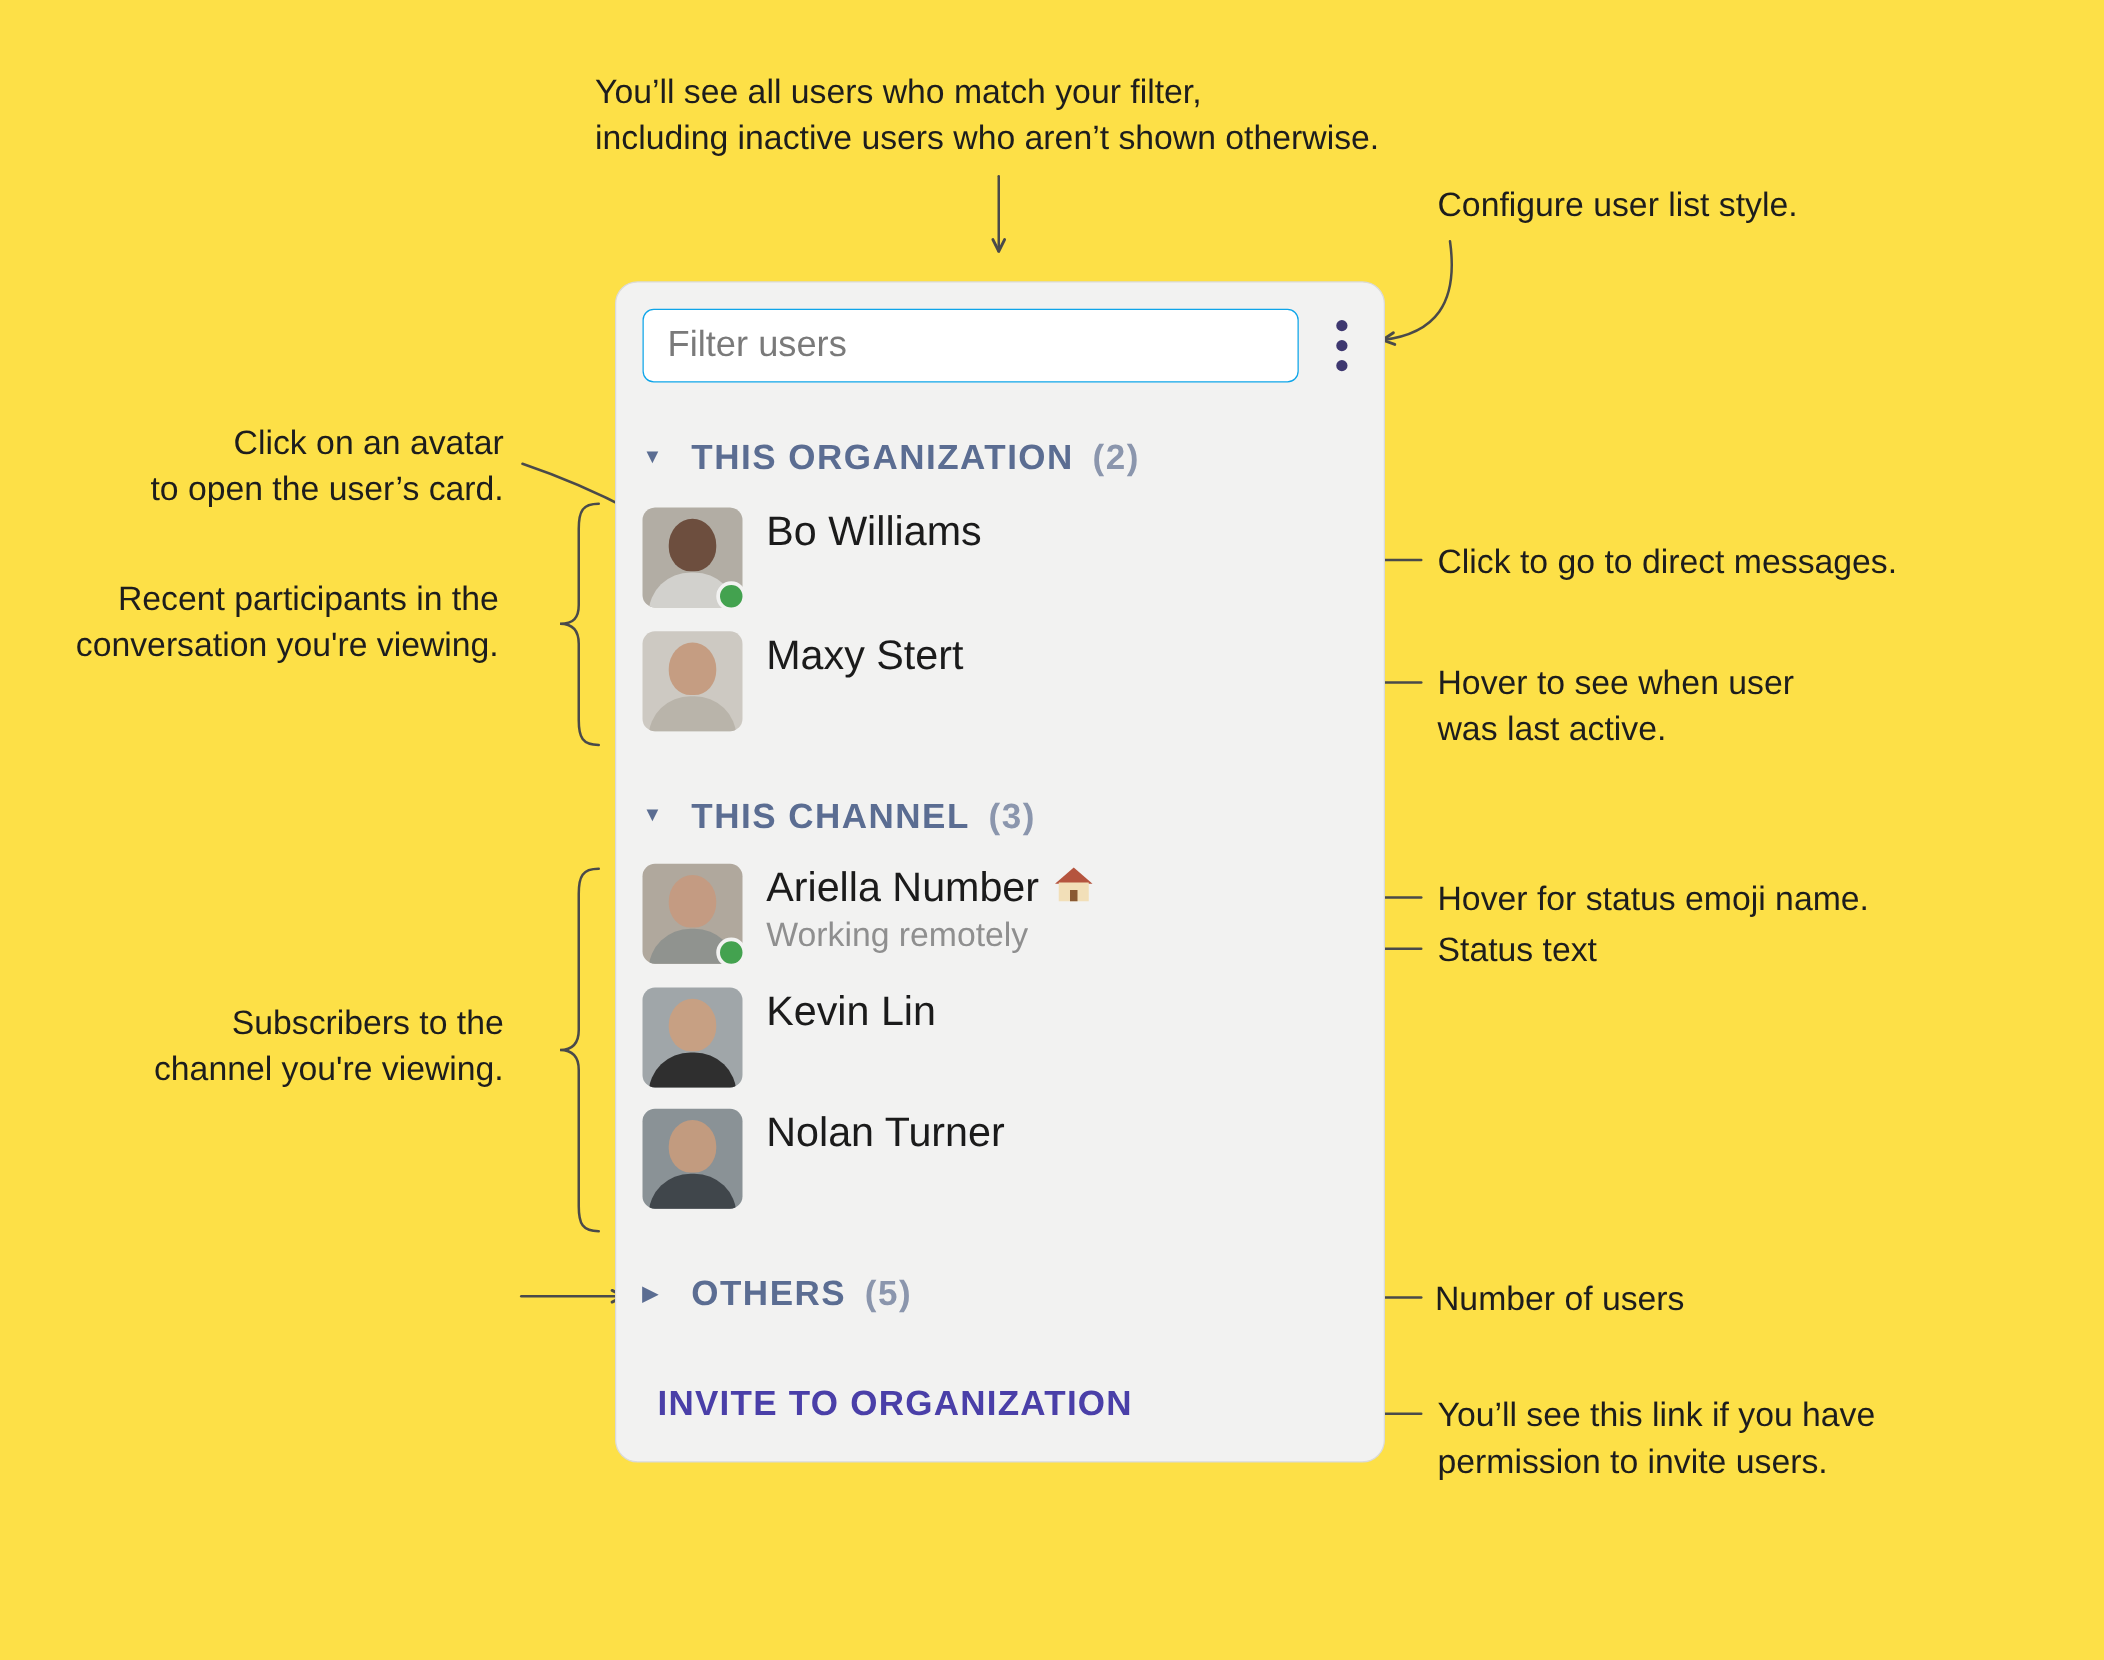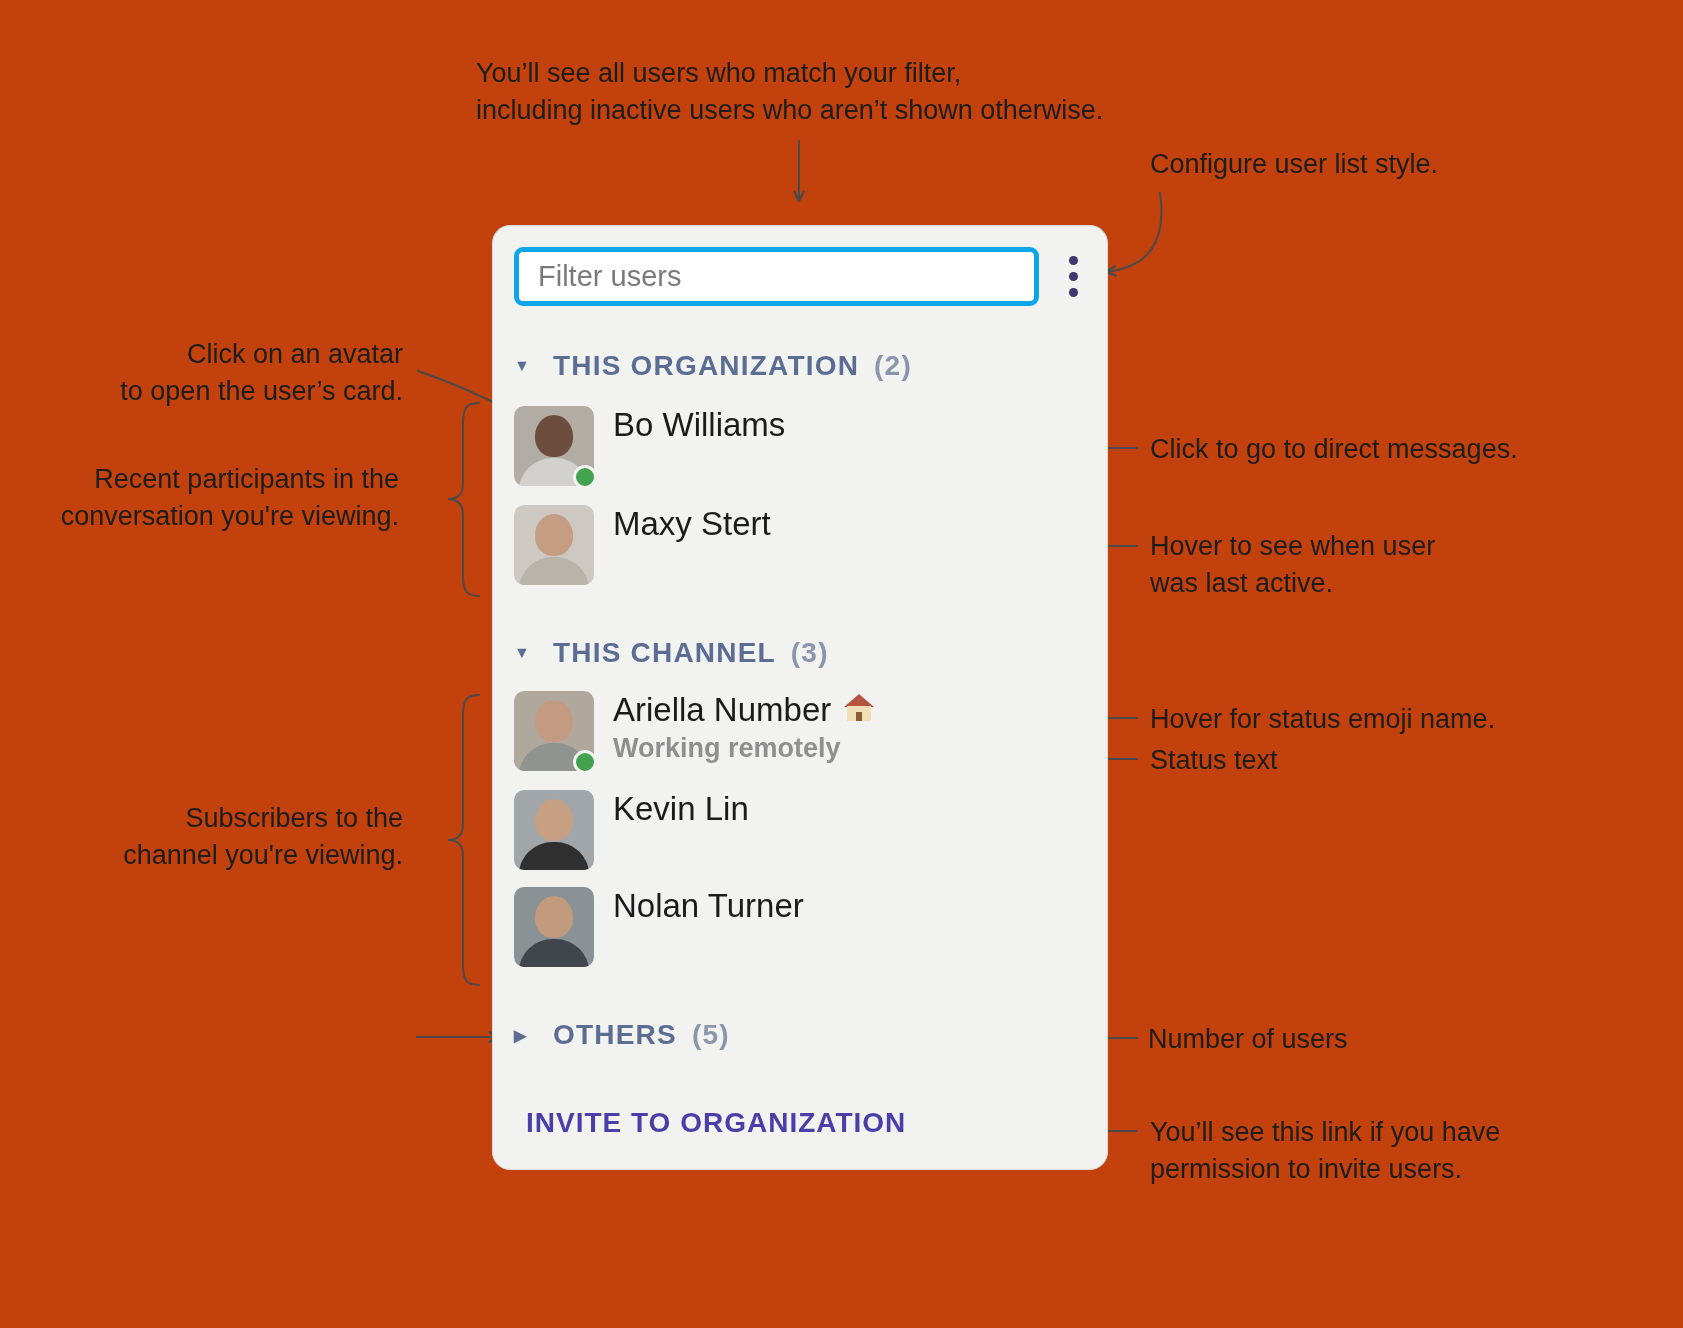--- a/index.html
+++ b/index.html
@@ -1,17 +1,17 @@
 <!DOCTYPE html>
 <html><head>
 <meta charset="utf-8">
 <style>
   * { margin:0; padding:0; box-sizing:border-box; }
   body { background:#ffffff; font-family:"Liberation Sans", sans-serif; }
-  .canvas { position:relative; width:1683px; height:1328px; background:#c2410c; overflow:hidden; color:#1f1f1f; }
+  .canvas { position:relative; width:1683px; height:1328px; background:#fde047; overflow:hidden; color:#1f1f1f; }
 
   
   .annotation { position:absolute; font-size:27px; line-height:37px; color:#1d1d1d; white-space:pre-line; }
   .note-right { text-align:right; }
   .n-filter      { left:476px;  top:55px; }
   .n-configure   { left:1150px; top:146px; }
   .n-avatar      { right:1280px; top:336px; }
   .n-participants{ right:1284px; top:461px; }
   .n-dm          { left:1150px; top:431px; }
   .n-lastactive  { left:1150px; top:528px; }
@@ -24,39 +24,39 @@
 
   
   .overlay { position:absolute; left:0; top:0; pointer-events:none; }
   .conn { fill:none; stroke:#4a4a4a; stroke-width:2; stroke-linecap:round; }
 
   
   .panel { position:absolute; left:492px; top:225px; width:616px; height:945px;
            background:#f2f2f1; border:1px solid #dadada; border-radius:18px; padding:21px; }
 
   .filter-row { display:flex; align-items:center; gap:22px; }
-  .filter-input { flex:1; height:59px; background:#ffffff; border:5px solid #0ea5e9; border-radius:9px;
+  .filter-input { flex:1; height:59px; background:#ffffff; border:1px solid #0ea5e9; border-radius:9px;
                   font-family:"Liberation Sans", sans-serif; font-size:29px; color:#333; padding:0 19px; outline:none; }
   .filter-input::placeholder { color:#7a7a7a; }
   .kebab { display:flex; flex-direction:column; gap:7px; padding:6px 8px; cursor:pointer; }
   .kebab .kdot { width:9px; height:9px; border-radius:50%; background:#3e3870; }
 
   .section-header { display:flex; align-items:center; gap:15px; margin-top:44px;
                     font-weight:bold; font-size:28px; letter-spacing:1.2px; color:#5b6d92; cursor:pointer; }
   .section-header.gap-lg { margin-top:52px; }
   .tri { font-size:16px; width:24px; color:#5b6d92; }
   .sec-count { color:#8b96ad; }
 
   .user-row { display:flex; align-items:flex-start; gap:19px; margin-top:19px; cursor:pointer; }
   .user-row.first { margin-top:24px; }
   .user-row.first-lg { margin-top:22px; }
   .user-row.tight { margin-top:17px; }
   .user-name { font-size:33px; color:#1b1b1b; }
   .name-line { display:flex; align-items:center; gap:12px; }
-  .user-status { font-size:27px; color:#8f8f8f; margin-top:4px;font-weight:bold; }
+  .user-status { font-size:27px; color:#8f8f8f; margin-top:4px; }
 
   .avatar { position:relative; width:80px; height:80px; flex:none; }
   .photo { position:absolute; inset:0; border-radius:10px; overflow:hidden; background:var(--bg); }
   .photo::before { content:""; position:absolute; left:21px; top:9px; width:38px; height:42px;
                    border-radius:50% 50% 46% 46%; background:var(--skin); }
   .photo::after  { content:""; position:absolute; left:5px; bottom:-8px; width:70px; height:36px;
                    border-radius:48% 48% 0 0 / 90% 90% 0 0; background:var(--torso); }
   .pdot { position:absolute; right:-3px; bottom:-3px; width:24px; height:24px; border-radius:50%;
           background:#43a24f; border:3px solid #f2f2f1; }
 

